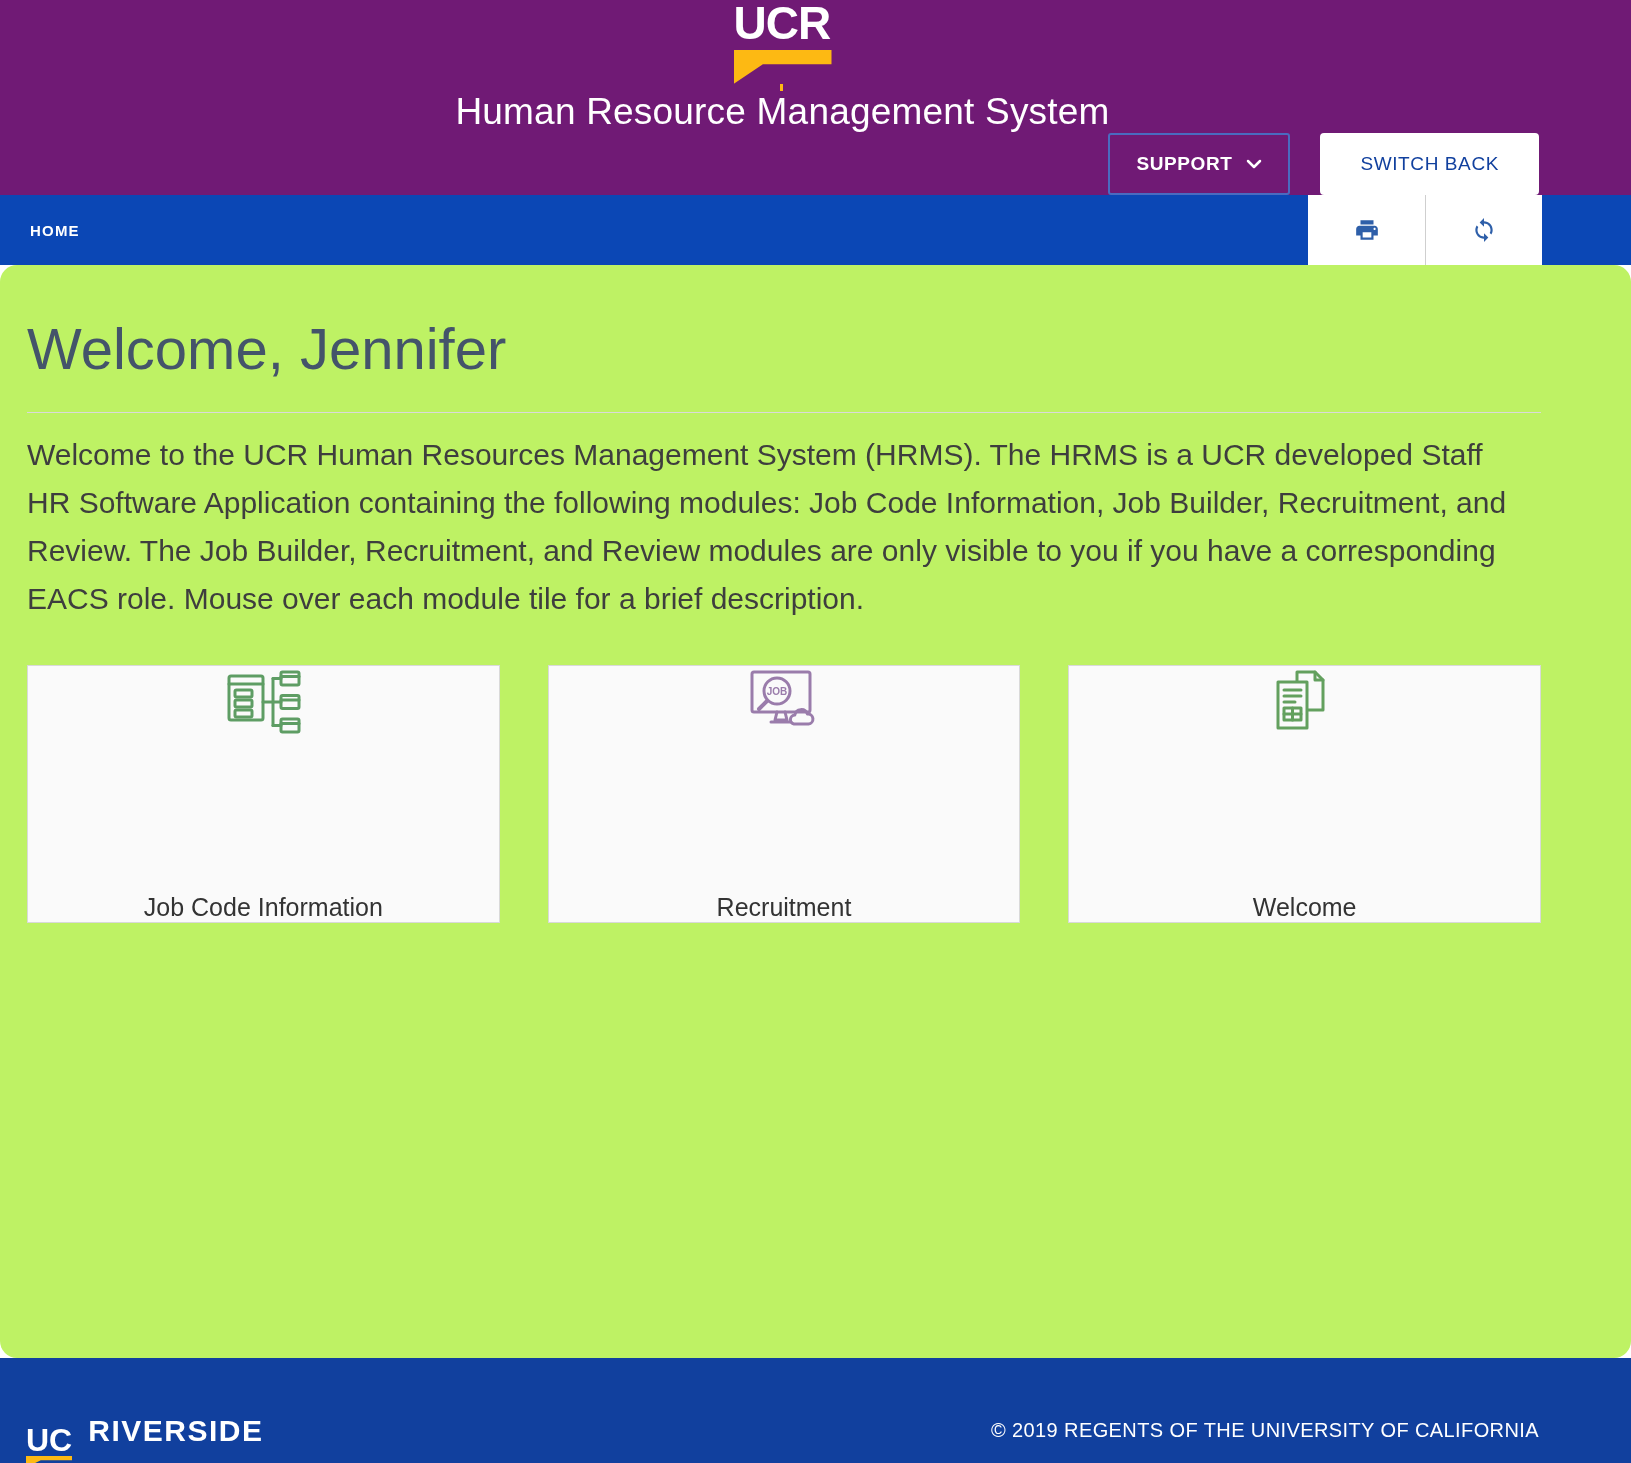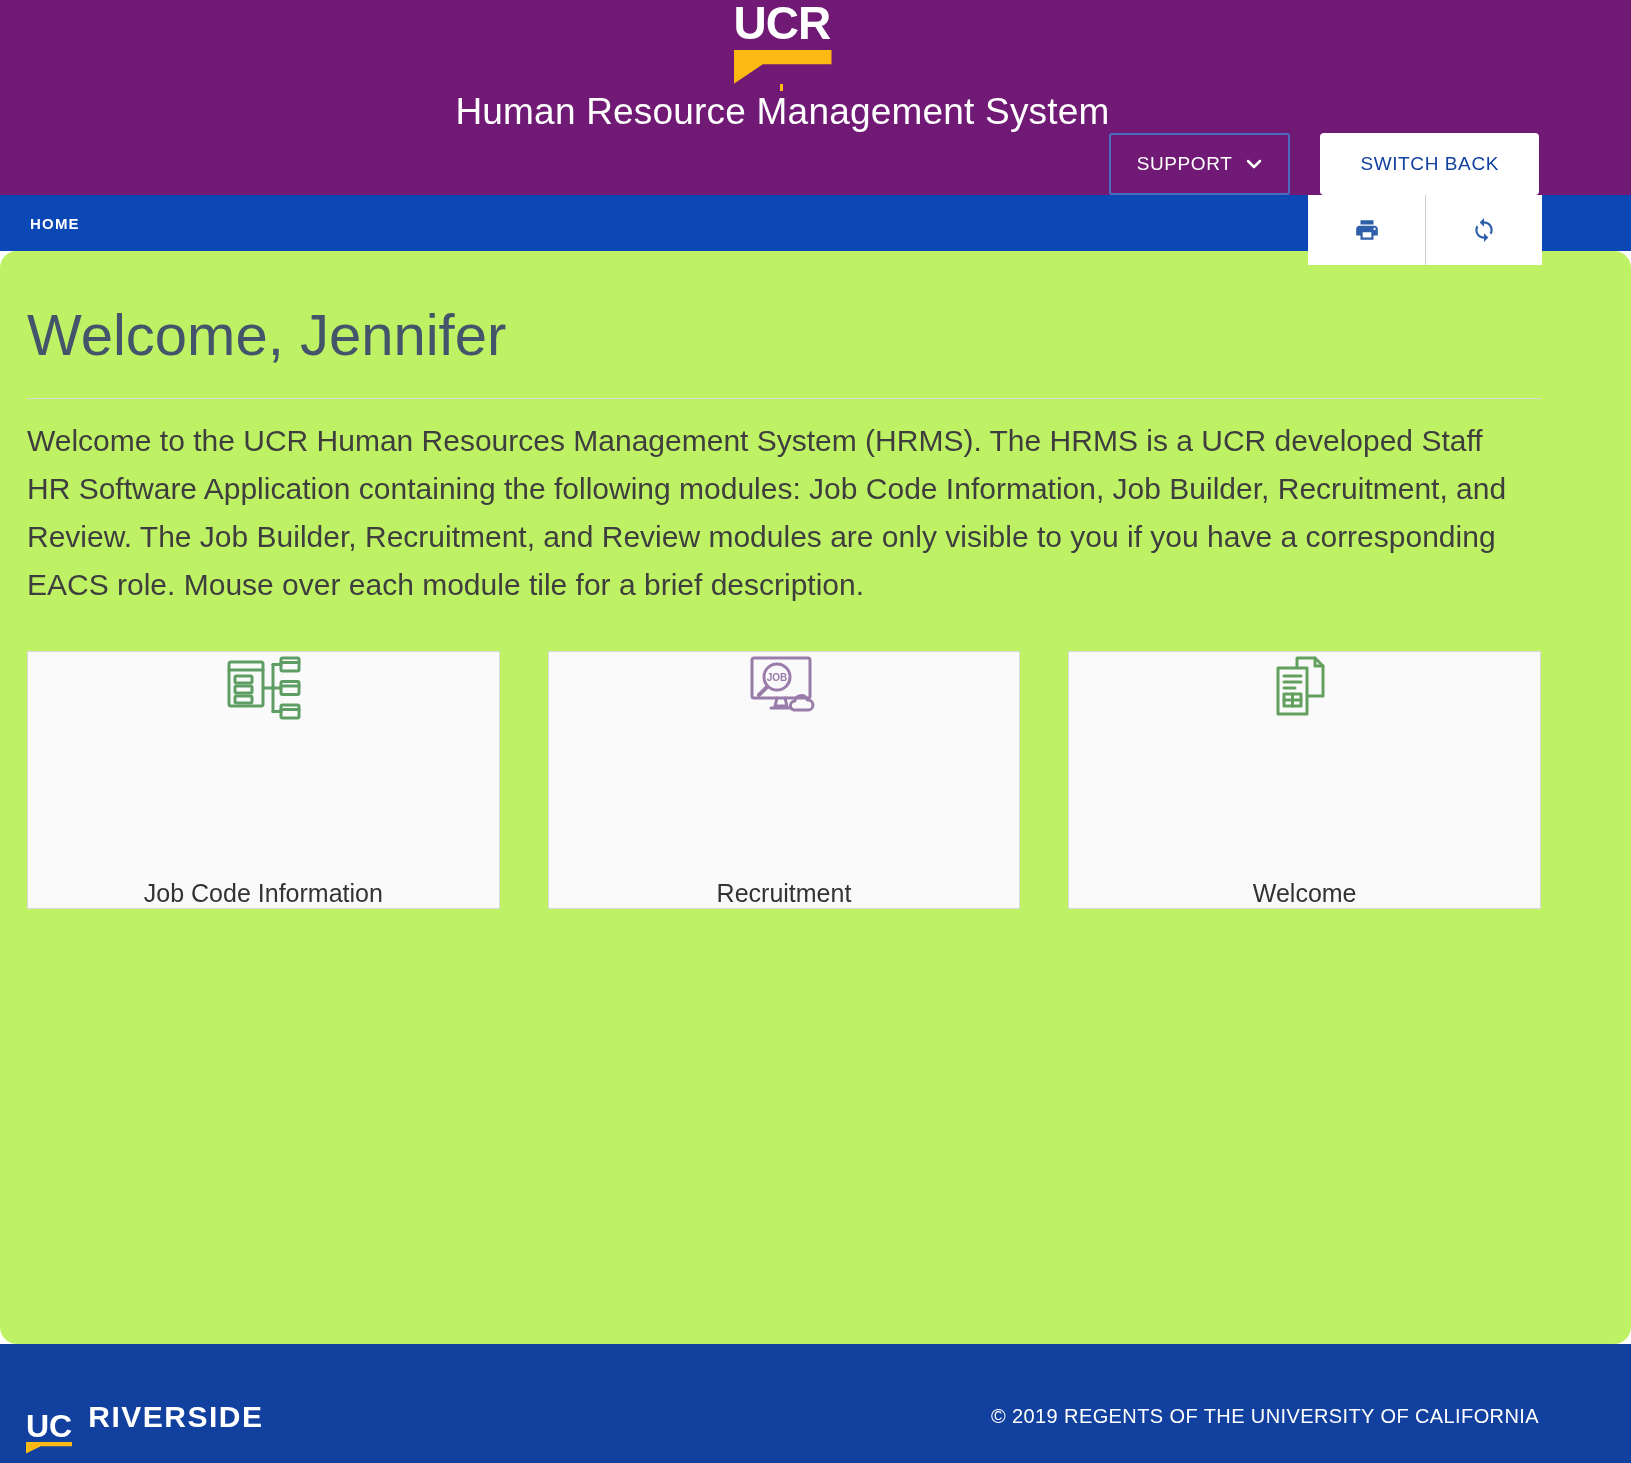--- a/index.html
+++ b/index.html
@@ -58,21 +58,21 @@
     gap: 30px;
   }
   .btn-support {
     height: 62px;
     padding: 0 26px;
     background: transparent;
     border: 2px solid #4A6BC0;
     border-radius: 3px;
     color: #fff;
     font-family: inherit;
-    font-weight: 400;
+    font-weight: 700;
     font-size: 19px;
     letter-spacing: 0.6px;
     display: flex;
     align-items: center;
     gap: 14px;
     cursor: pointer;
   }
   .btn-switch {
     height: 62px;
     padding: 0 40px;
@@ -83,21 +83,21 @@
     font-family: inherit;
     font-weight: 400;
     font-size: 19px;
     letter-spacing: 0.6px;
     cursor: pointer;
   }
 
   
   .nav {
     position: relative;
-    height: 56px;
+    height: 70px;
     background: #0B47B5;
     display: flex;
     align-items: center;
     padding-left: 30px;
   }
   .nav-home {
     color: #fff;
     font-size: 15px;
     font-weight: 700;
     letter-spacing: 1.2px;

